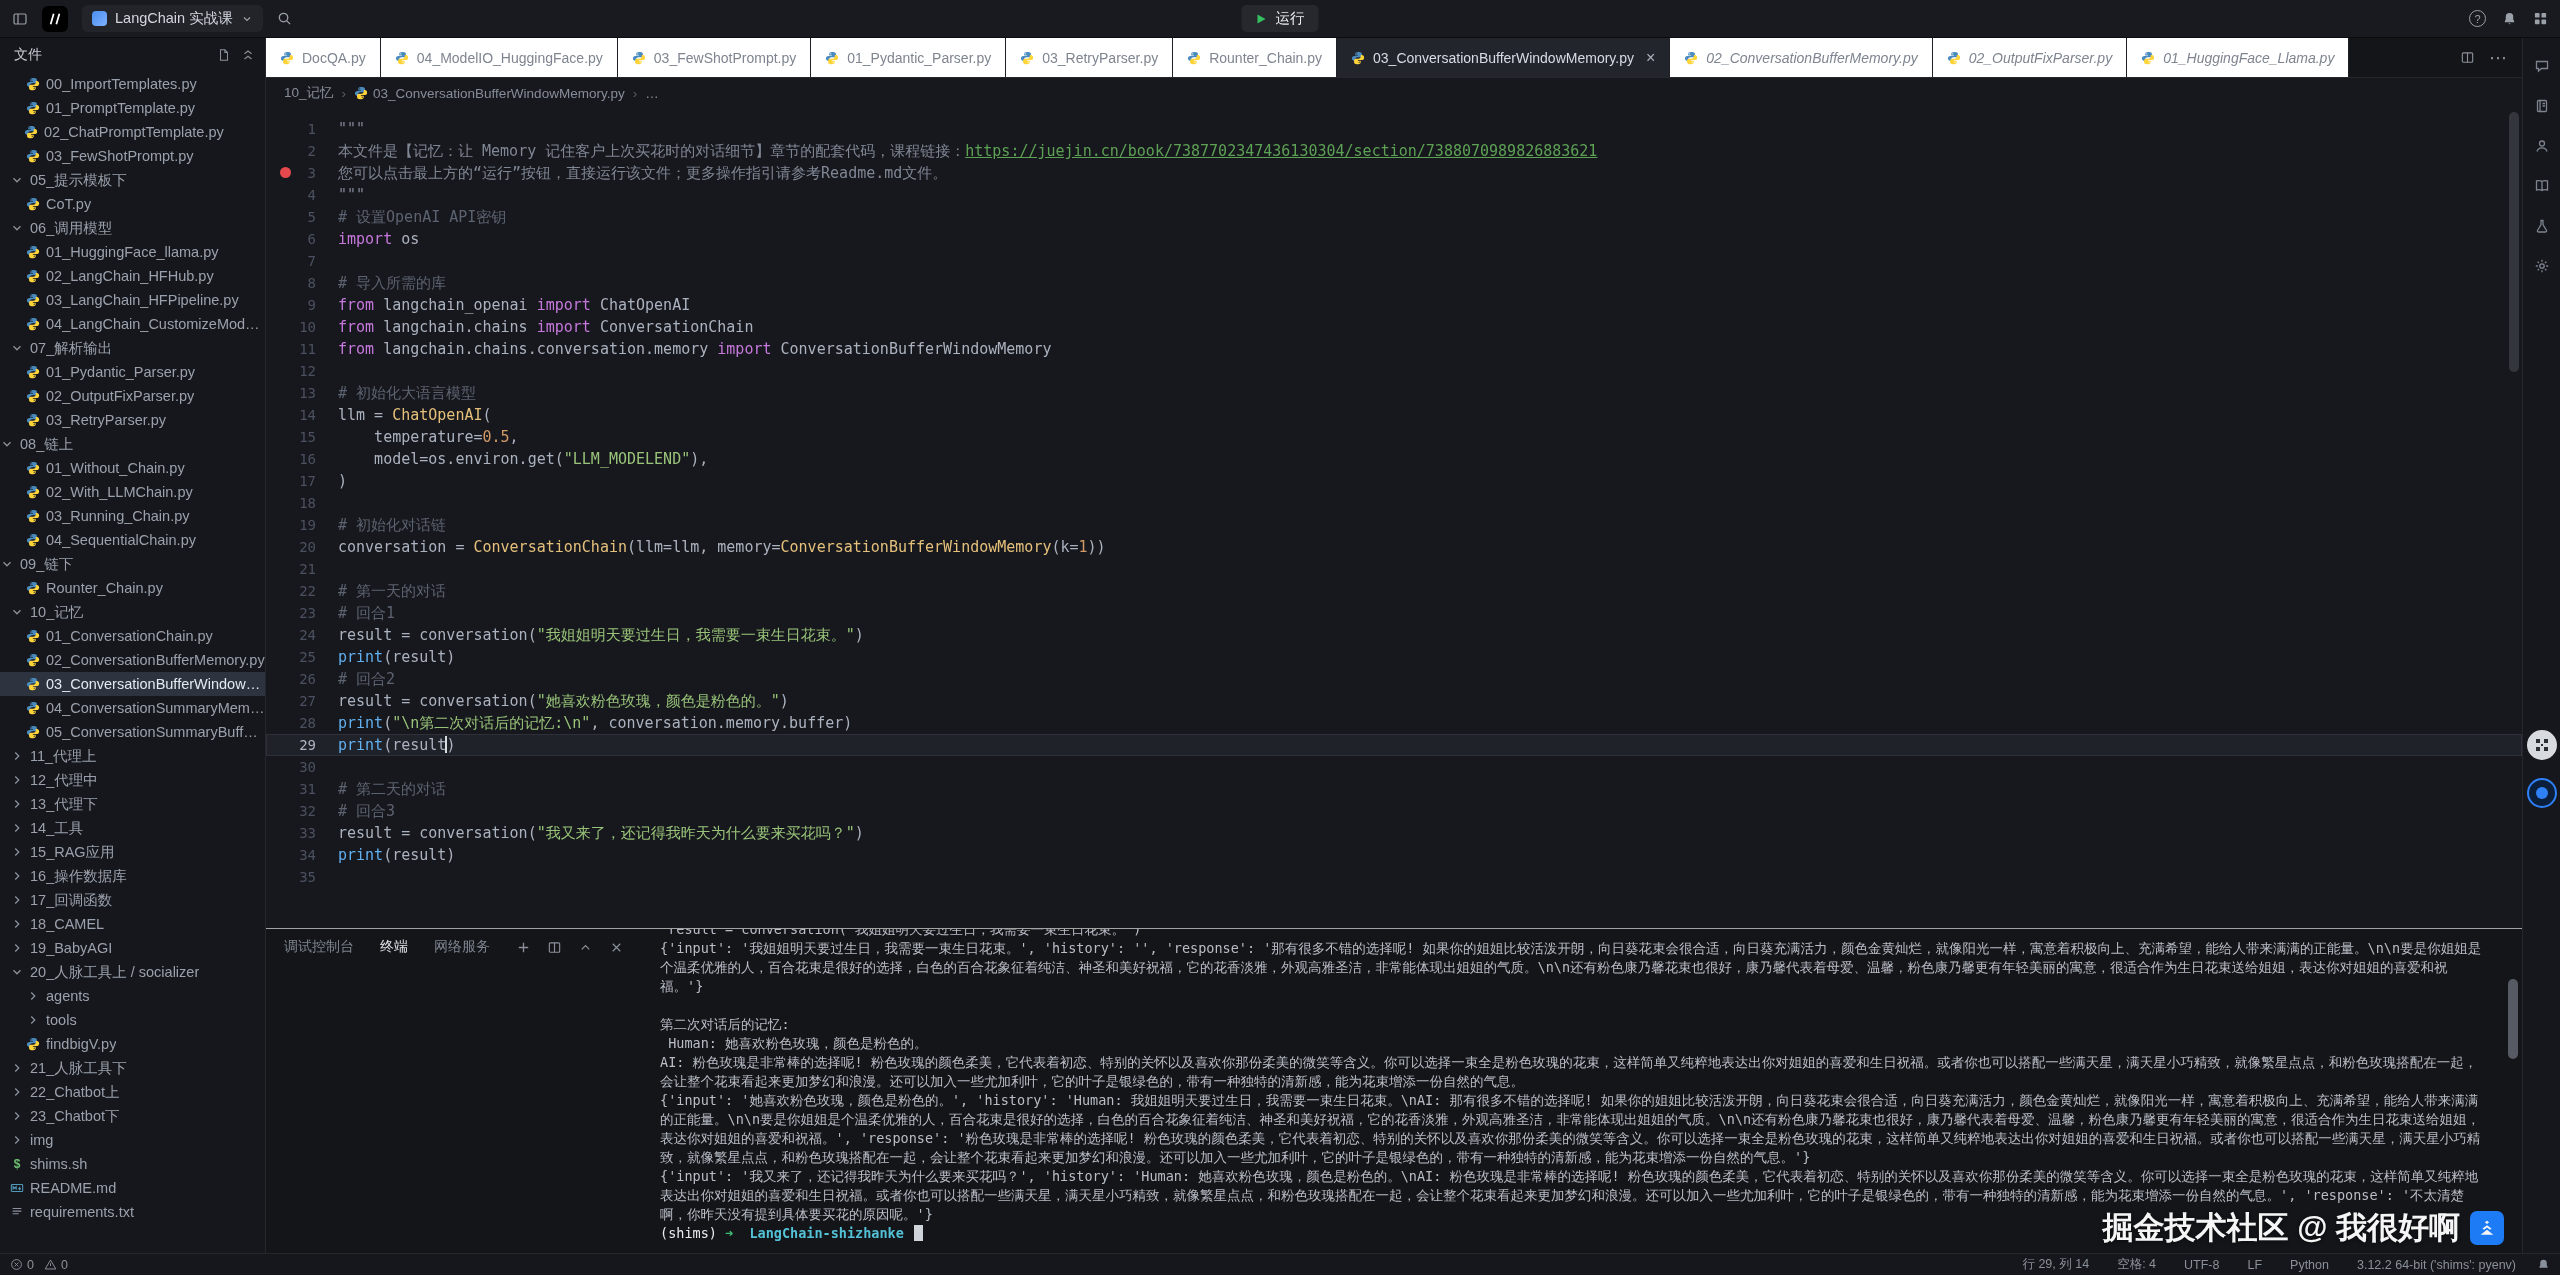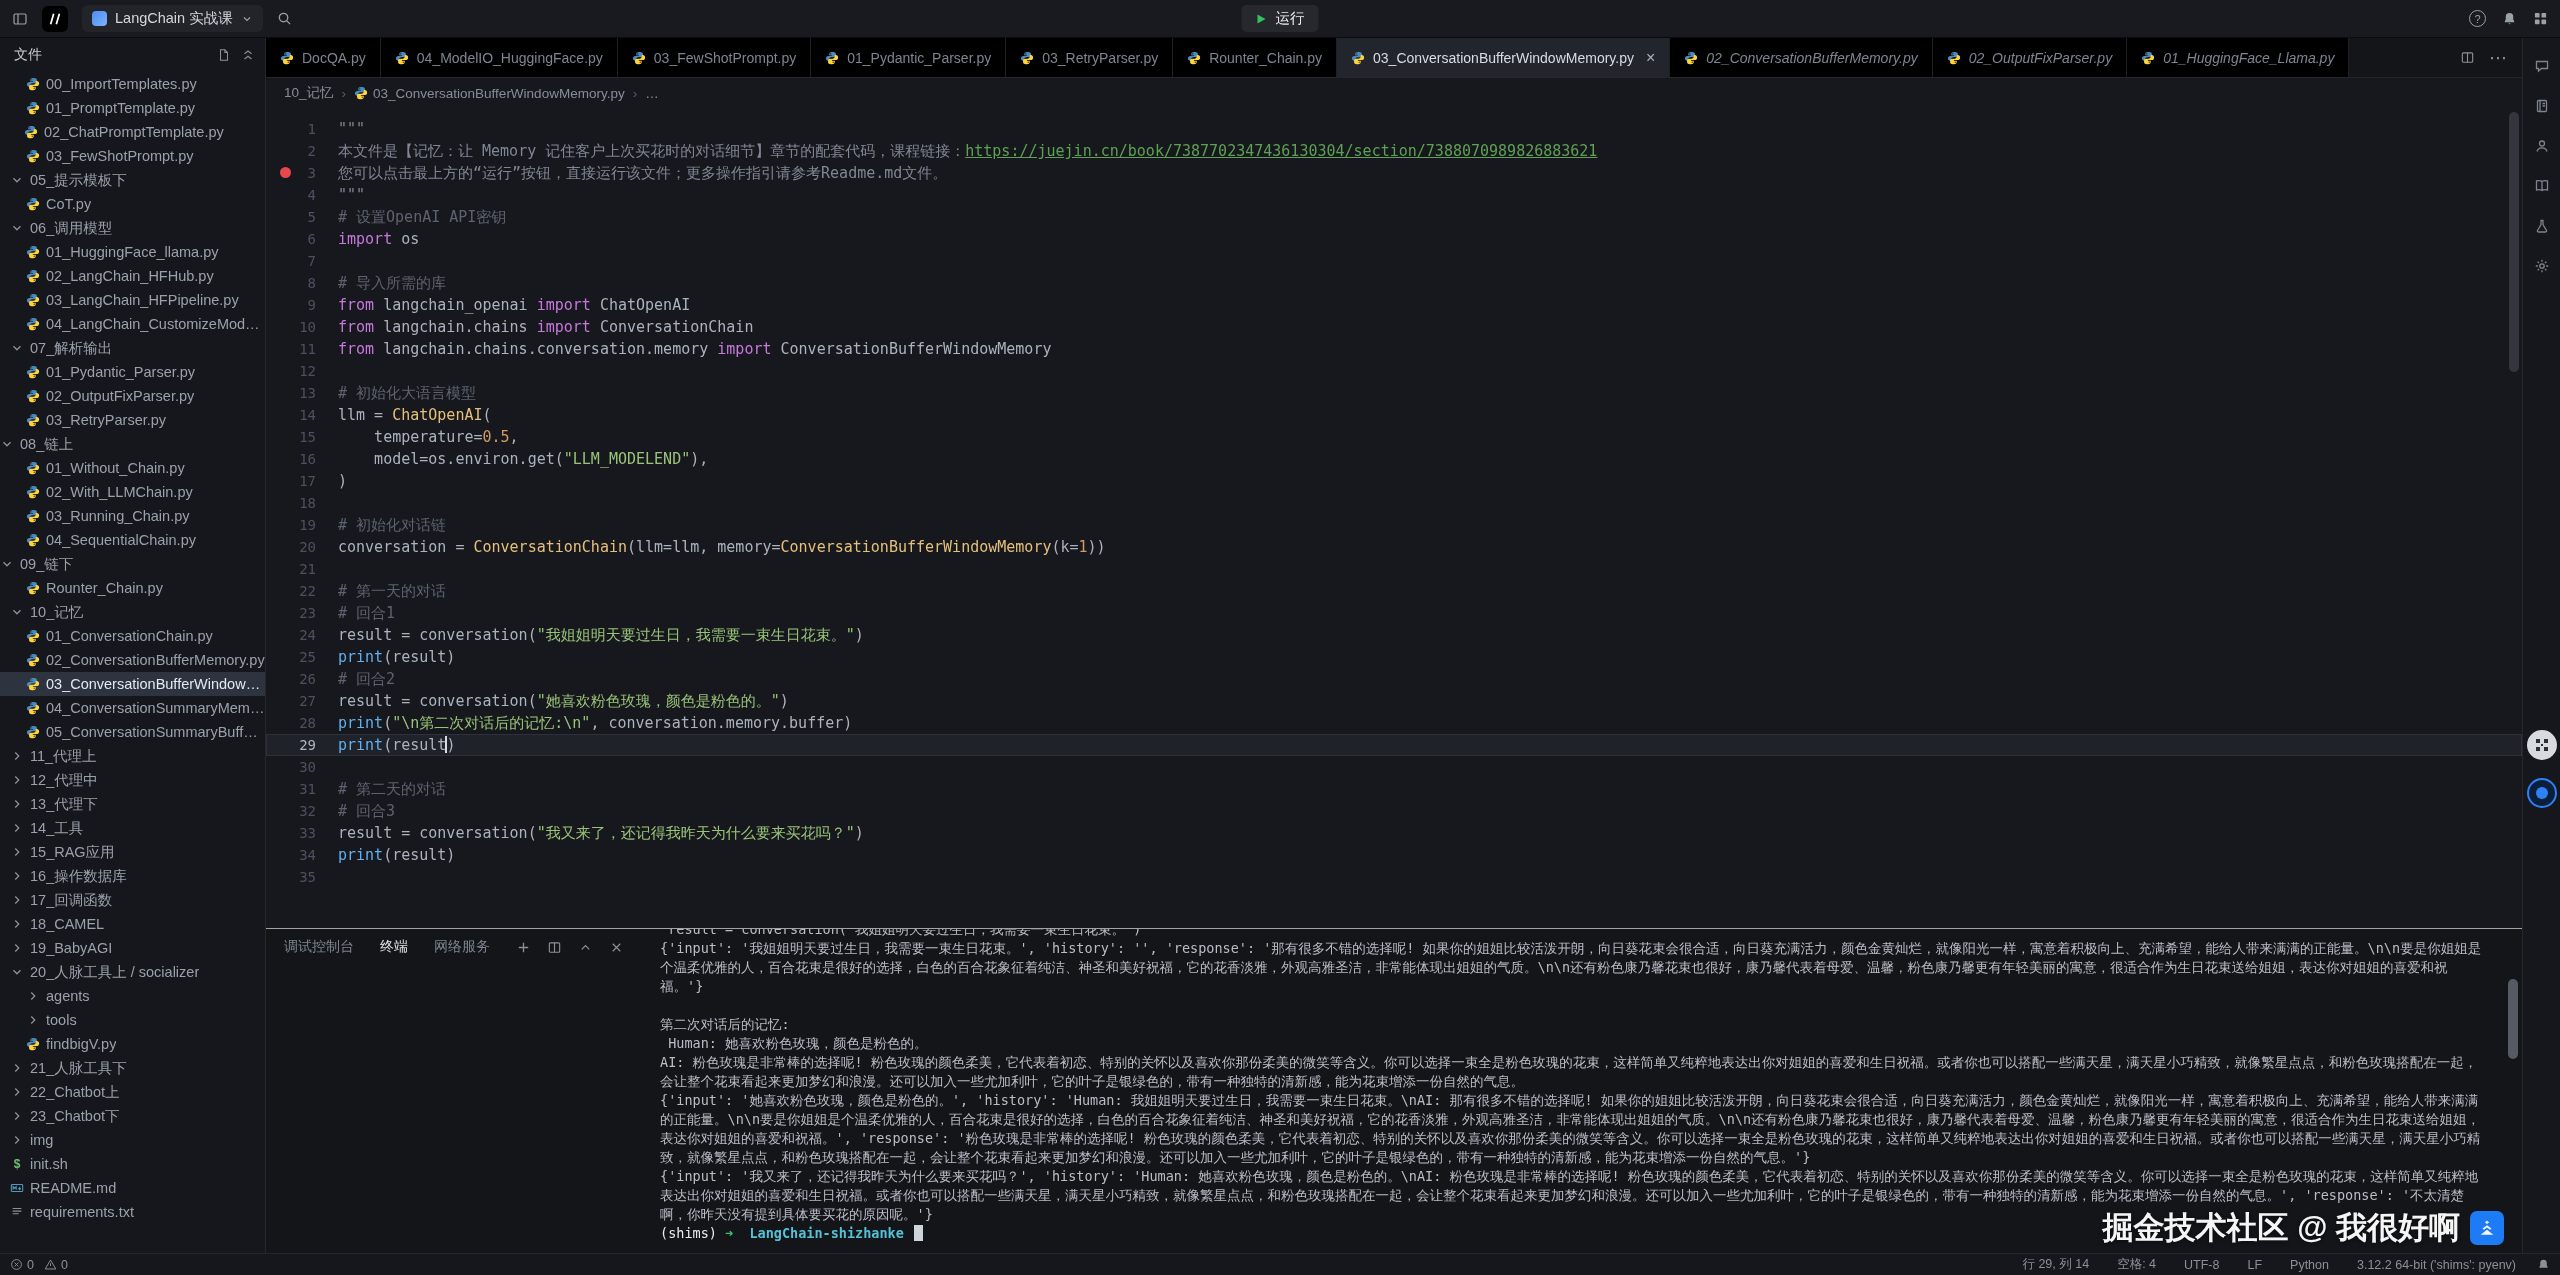--- a/index.html
+++ b/index.html
@@ -30,21 +30,21 @@
   .tree{flex:1;overflow:hidden;font-size:14.5px;}
   .tree-row{height:24px;display:flex;align-items:center;gap:6px;color:#9aa1ac;white-space:nowrap;overflow:hidden;cursor:default;}
   .tree-row.selected{background:#2d3440;color:#e4e8ef;}
   .tree-label{overflow:hidden;text-overflow:ellipsis;}
   .shicon{color:#6fbf73;font-weight:bold;font-size:12px;width:14px;text-align:center;}
 
   
   .editor-col{flex:1;display:flex;flex-direction:column;min-width:0;background:#17181d;position:relative;}
   .tabbar{height:40px;flex:none;display:flex;align-items:stretch;background:#141519;border-bottom:1px solid #26272d;overflow:hidden;}
   .tabs-scroll{display:flex;align-items:stretch;overflow:hidden;flex:1;}
-  .tab{display:flex;align-items:center;gap:8px;padding:0 14px;font-size:14px;color:#7e8590;border-right:1px solid #1f2026;white-space:nowrap;background:#000000;cursor:default;}
+  .tab{display:flex;align-items:center;gap:8px;padding:0 14px;font-size:14px;color:#7e8590;border-right:1px solid #1f2026;white-space:nowrap;background:#ffffff;cursor:default;}
   .tab.active{background:#22252b;color:#d7dce5;}
   .tab.italic .tab-label{font-style:italic;}
   .tab-close{margin-left:4px;font-size:16px;color:#aeb4bf;line-height:1;}
   .tab-actions{flex:none;display:flex;align-items:center;gap:14px;padding:0 14px;color:#8a9099;background:#141519;}
   .more-dots{font-size:18px;letter-spacing:1px;color:#8a9099;}
 
   .breadcrumb{height:30px;flex:none;display:flex;align-items:center;gap:8px;padding:0 18px;font-size:13.5px;color:#868d99;background:#17181d;}
   .crumb{display:flex;align-items:center;gap:5px;}
   .crumb-sep{color:#565b64;}
 
@@ -562,21 +562,21 @@
               <svg viewBox="0 0 16 16" width="14" height="14" fill="none" stroke="#8a9099" stroke-width="1.5">
                 <path d="M6 4l4 4-4 4"></path>
               </svg>
             </span>
             <span class="tree-label">img</span>
           </div>
           <div class="tree-row" style="padding-left: 10px;">
             <span class="icon">
               <span class="shicon">$</span>
             </span>
-            <span class="tree-label">init.sh</span>
+            <span class="tree-label">shims.sh</span>
           </div>
           <div class="tree-row" style="padding-left: 10px;">
             <span class="icon">
               <svg viewBox="0 0 16 16" width="14" height="14" fill="none" stroke="#519aba" stroke-width="1.2">
                 <rect x="1.5" y="4" width="13" height="8" rx="1"></rect>
                 <path d="M3.5 10V6.5l1.8 2 1.8-2V10M11 6.5v2.6M9.6 8.3l1.4 1.7 1.4-1.7"></path>
               </svg>
             </span>
             <span class="tree-label">README.md</span>
           </div>

